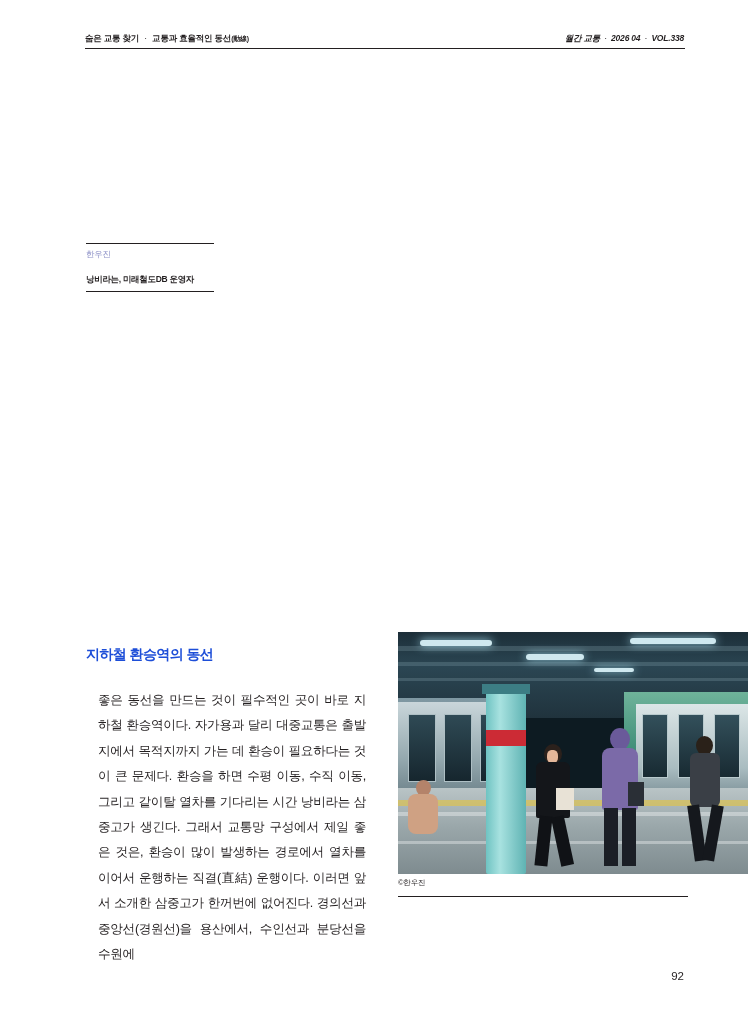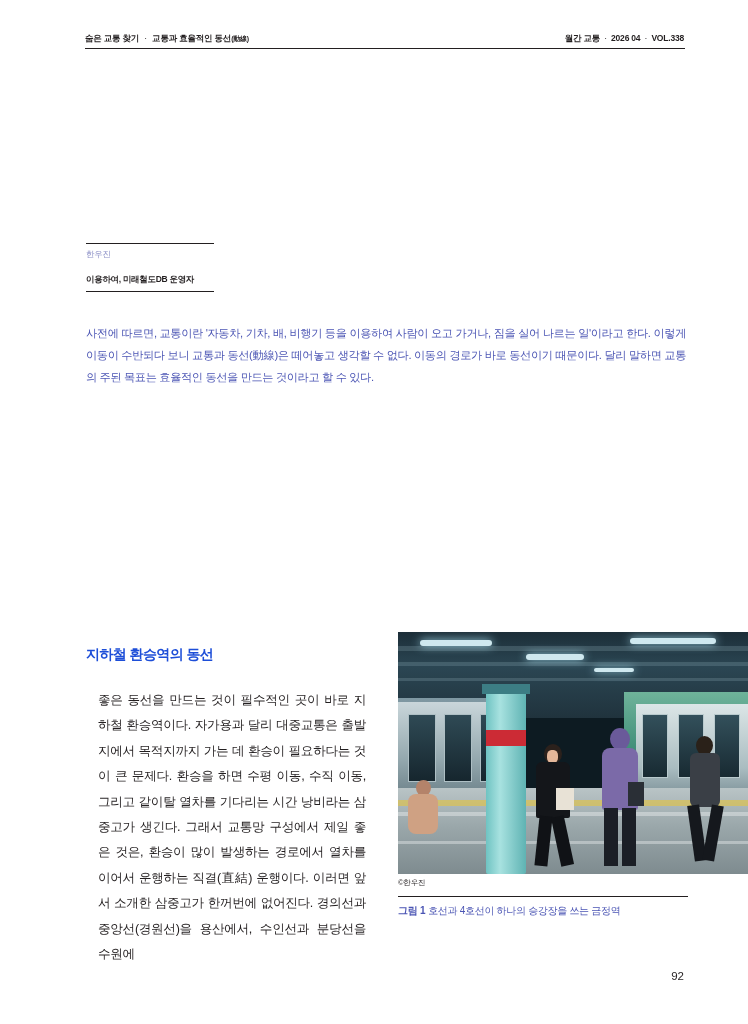--- a/index.html
+++ b/index.html
@@ -46,20 +46,21 @@
   }
   .rh-left .crumb-sub {
     font-weight: bold;
   }
   .rh-left .crumb-sub .hanja {
     font-size: 7px;
   }
   .rh-right {
     white-space: nowrap;
     font-weight: bold;
+    font-style: italic;
   }
   .rh-right .dot {
     padding: 0 2px;
     font-weight: normal;
   }
 
   .head-rule {
     position: absolute;
     top: 48px;
     left: 85px;
@@ -344,25 +345,24 @@
       <span class="dot">·</span>
       <span>VOL.338</span>
     </div>
   </div>
   <div class="head-rule"></div>
 
 
   <div class="byline">
     <div class="byline-rule-top"></div>
     <div class="byline-name">한우진</div>
-    <div class="byline-role">이용하여, 미래철도DB 운영자</div>
+    <div class="byline-role">낭비라는, 미래철도DB 운영자</div>
     <div class="byline-rule-bottom"></div>
   </div>
 
-  <div class="lead">사전에 따르면, 교통이란 '자동차, 기차, 배, 비행기 등을 이용하여 사람이 오고 가거나, 짐을 실어 나르는 일'이라고 한다. 이렇게 이동이 수반되다 보니 교통과 동선(動線)은 떼어놓고 생각할 수 없다. 이동의 경로가 바로 동선이기 때문이다. 달리 말하면 교통의 주된 목표는 효율적인 동선을 만드는 것이라고 할 수 있다.</div>
 
   <h2 class="section-heading">지하철 환승역의 동선</h2>
 
   <div class="body-col">
     <p>좋은 동선을 만드는 것이 필수적인 곳이 바로 지하철 환승역이다. 자가용과 달리 대중교통은 출발지에서 목적지까지 가는 데 환승이 필요하다는 것이 큰 문제다. 환승을 하면 수평 이동, 수직 이동, 그리고 같이탈 열차를 기다리는 시간 낭비라는 삼중고가 생긴다. 그래서 교통망 구성에서 제일 좋은 것은, 환승이 많이 발생하는 경로에서 열차를 이어서 운행하는 직결(直結) 운행이다. 이러면 앞서 소개한 삼중고가 한꺼번에 없어진다. 경의선과 중앙선(경원선)을 용산에서, 수인선과 분당선을 수원에</p>
   </div>
 
   <figure class="figure" style="margin:0;">
     <div class="figure-image">
       <div class="scene">
@@ -424,18 +424,17 @@
         <div class="person p3">
           <div class="p-head"></div>
           <div class="p-body"></div>
           <div class="p-leg l1"></div>
           <div class="p-leg l2"></div>
         </div>
       </div>
     </div>
     <div class="figure-credit">©한우진</div>
     <div class="figure-rule"></div>
-    <figcaption class="figure-caption"><span class="fignum">그림 1</span><span>호선과 4호선이 하나의 승강장을 쓰는 금정역</span></figcaption>
   </figure>
 
   <div class="page-number">92</div>
 
 </div>
 
 </body></html>

